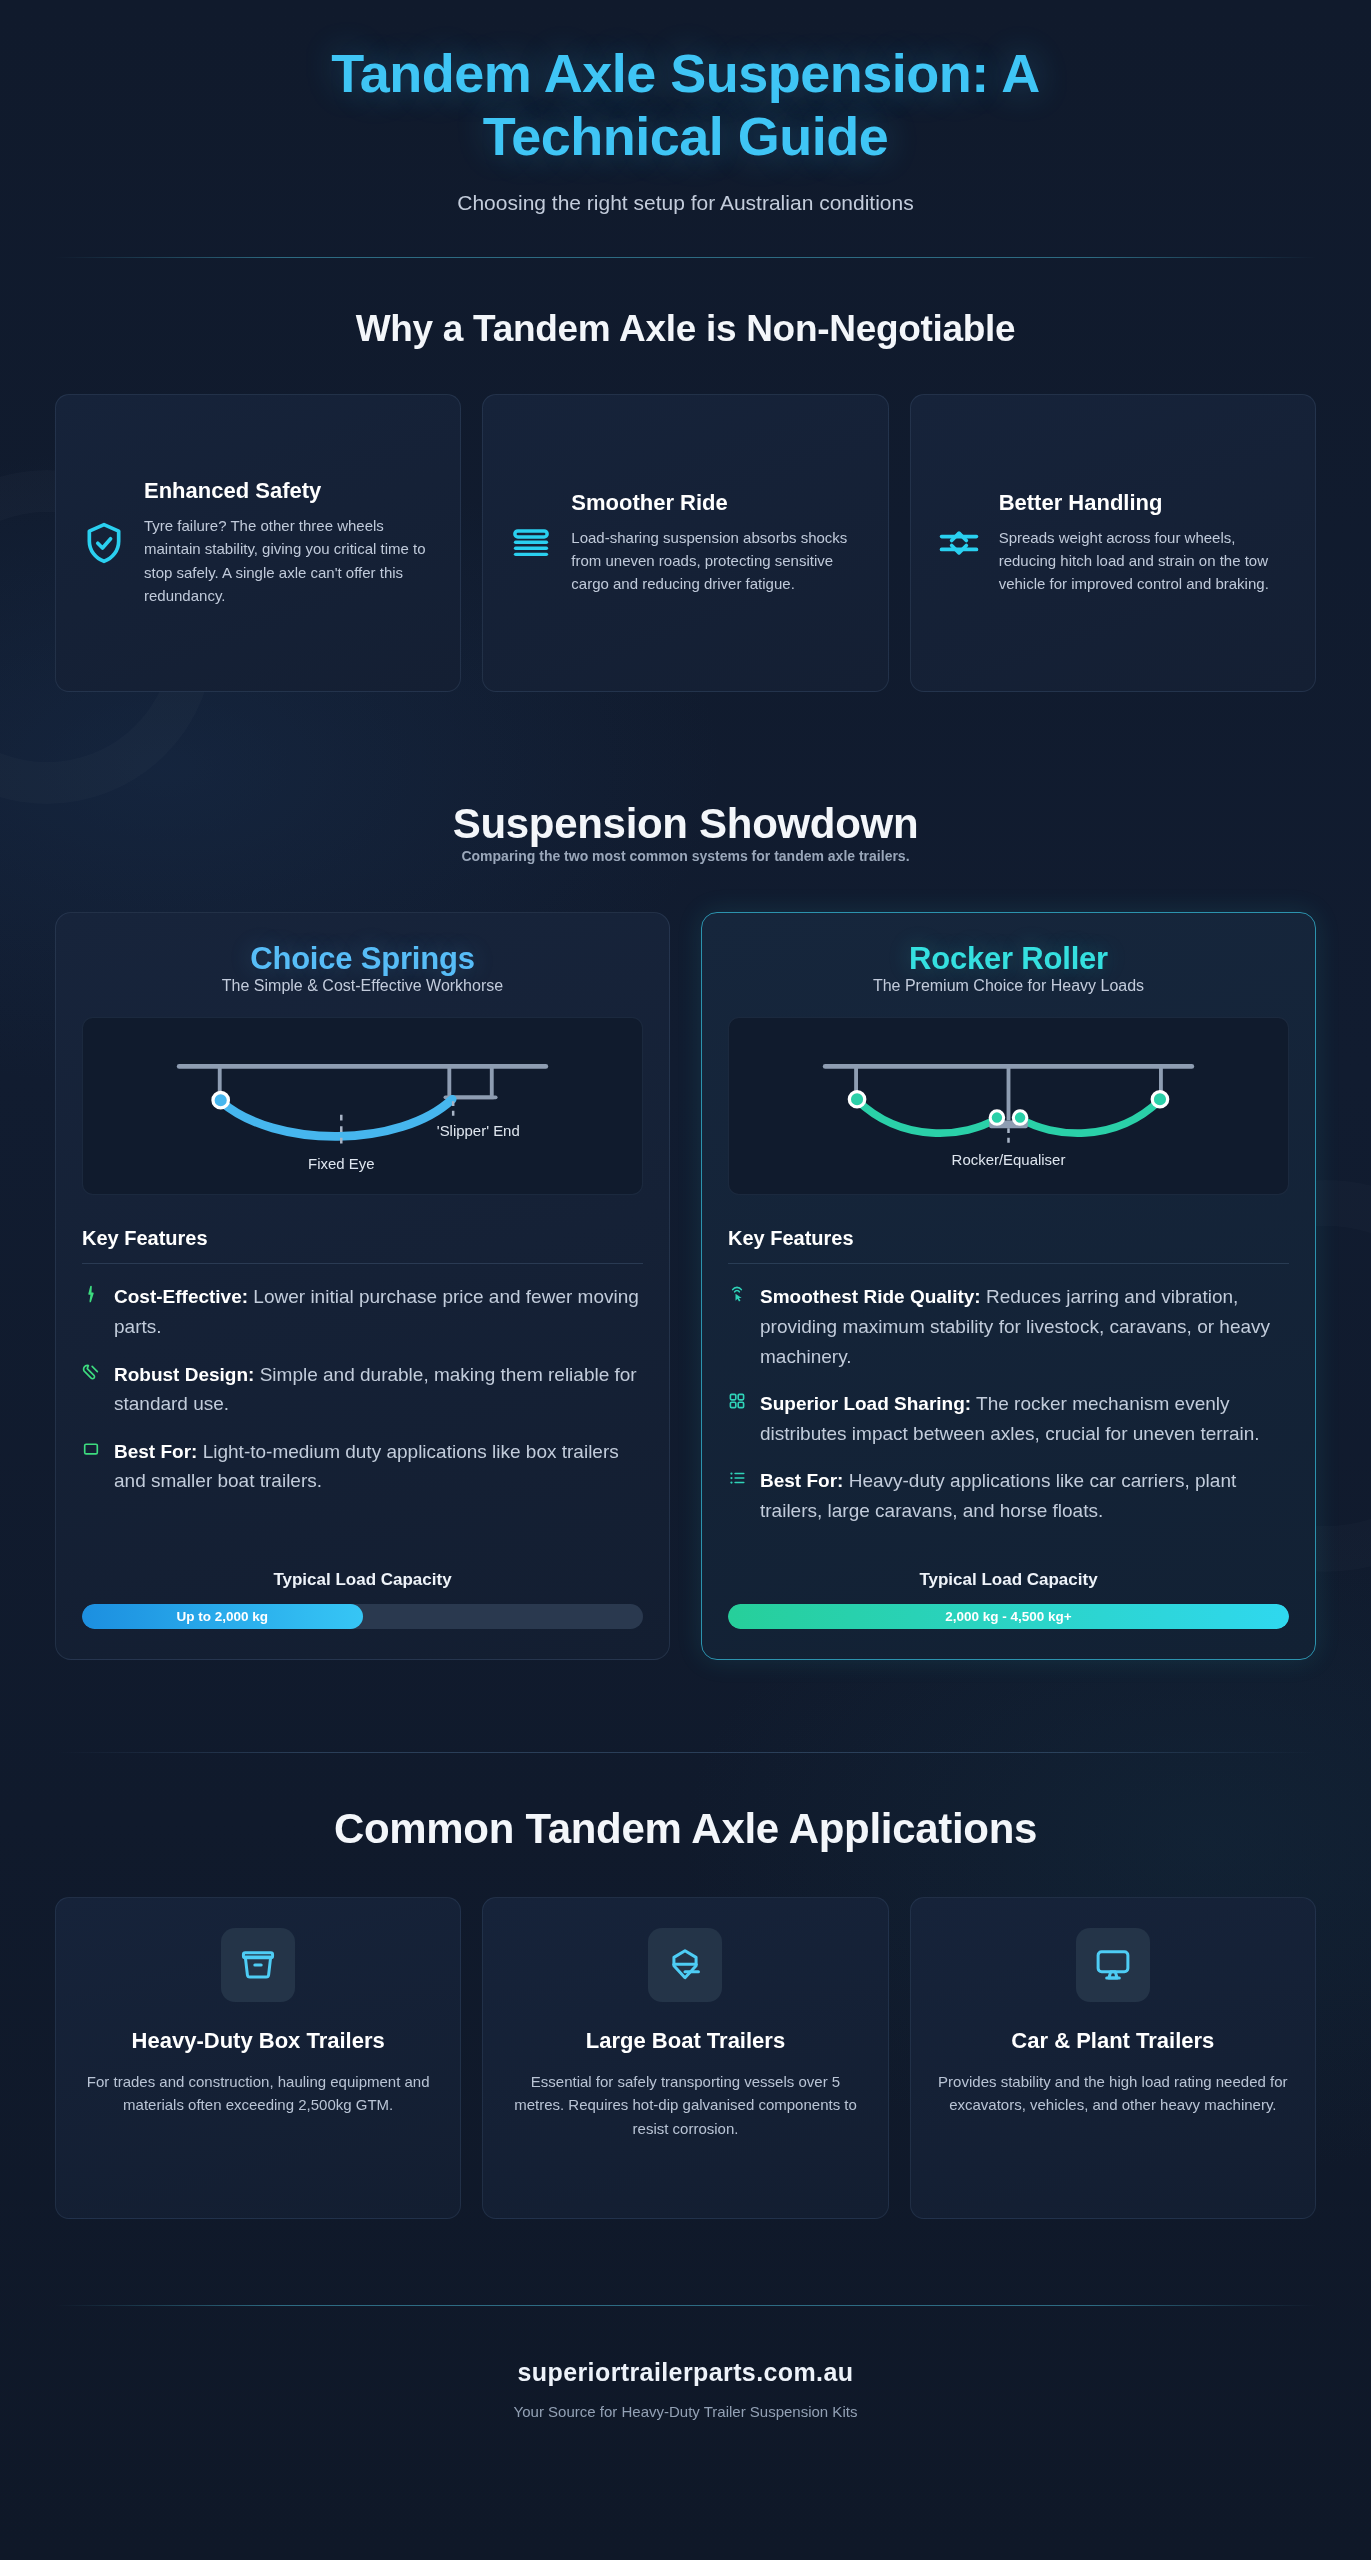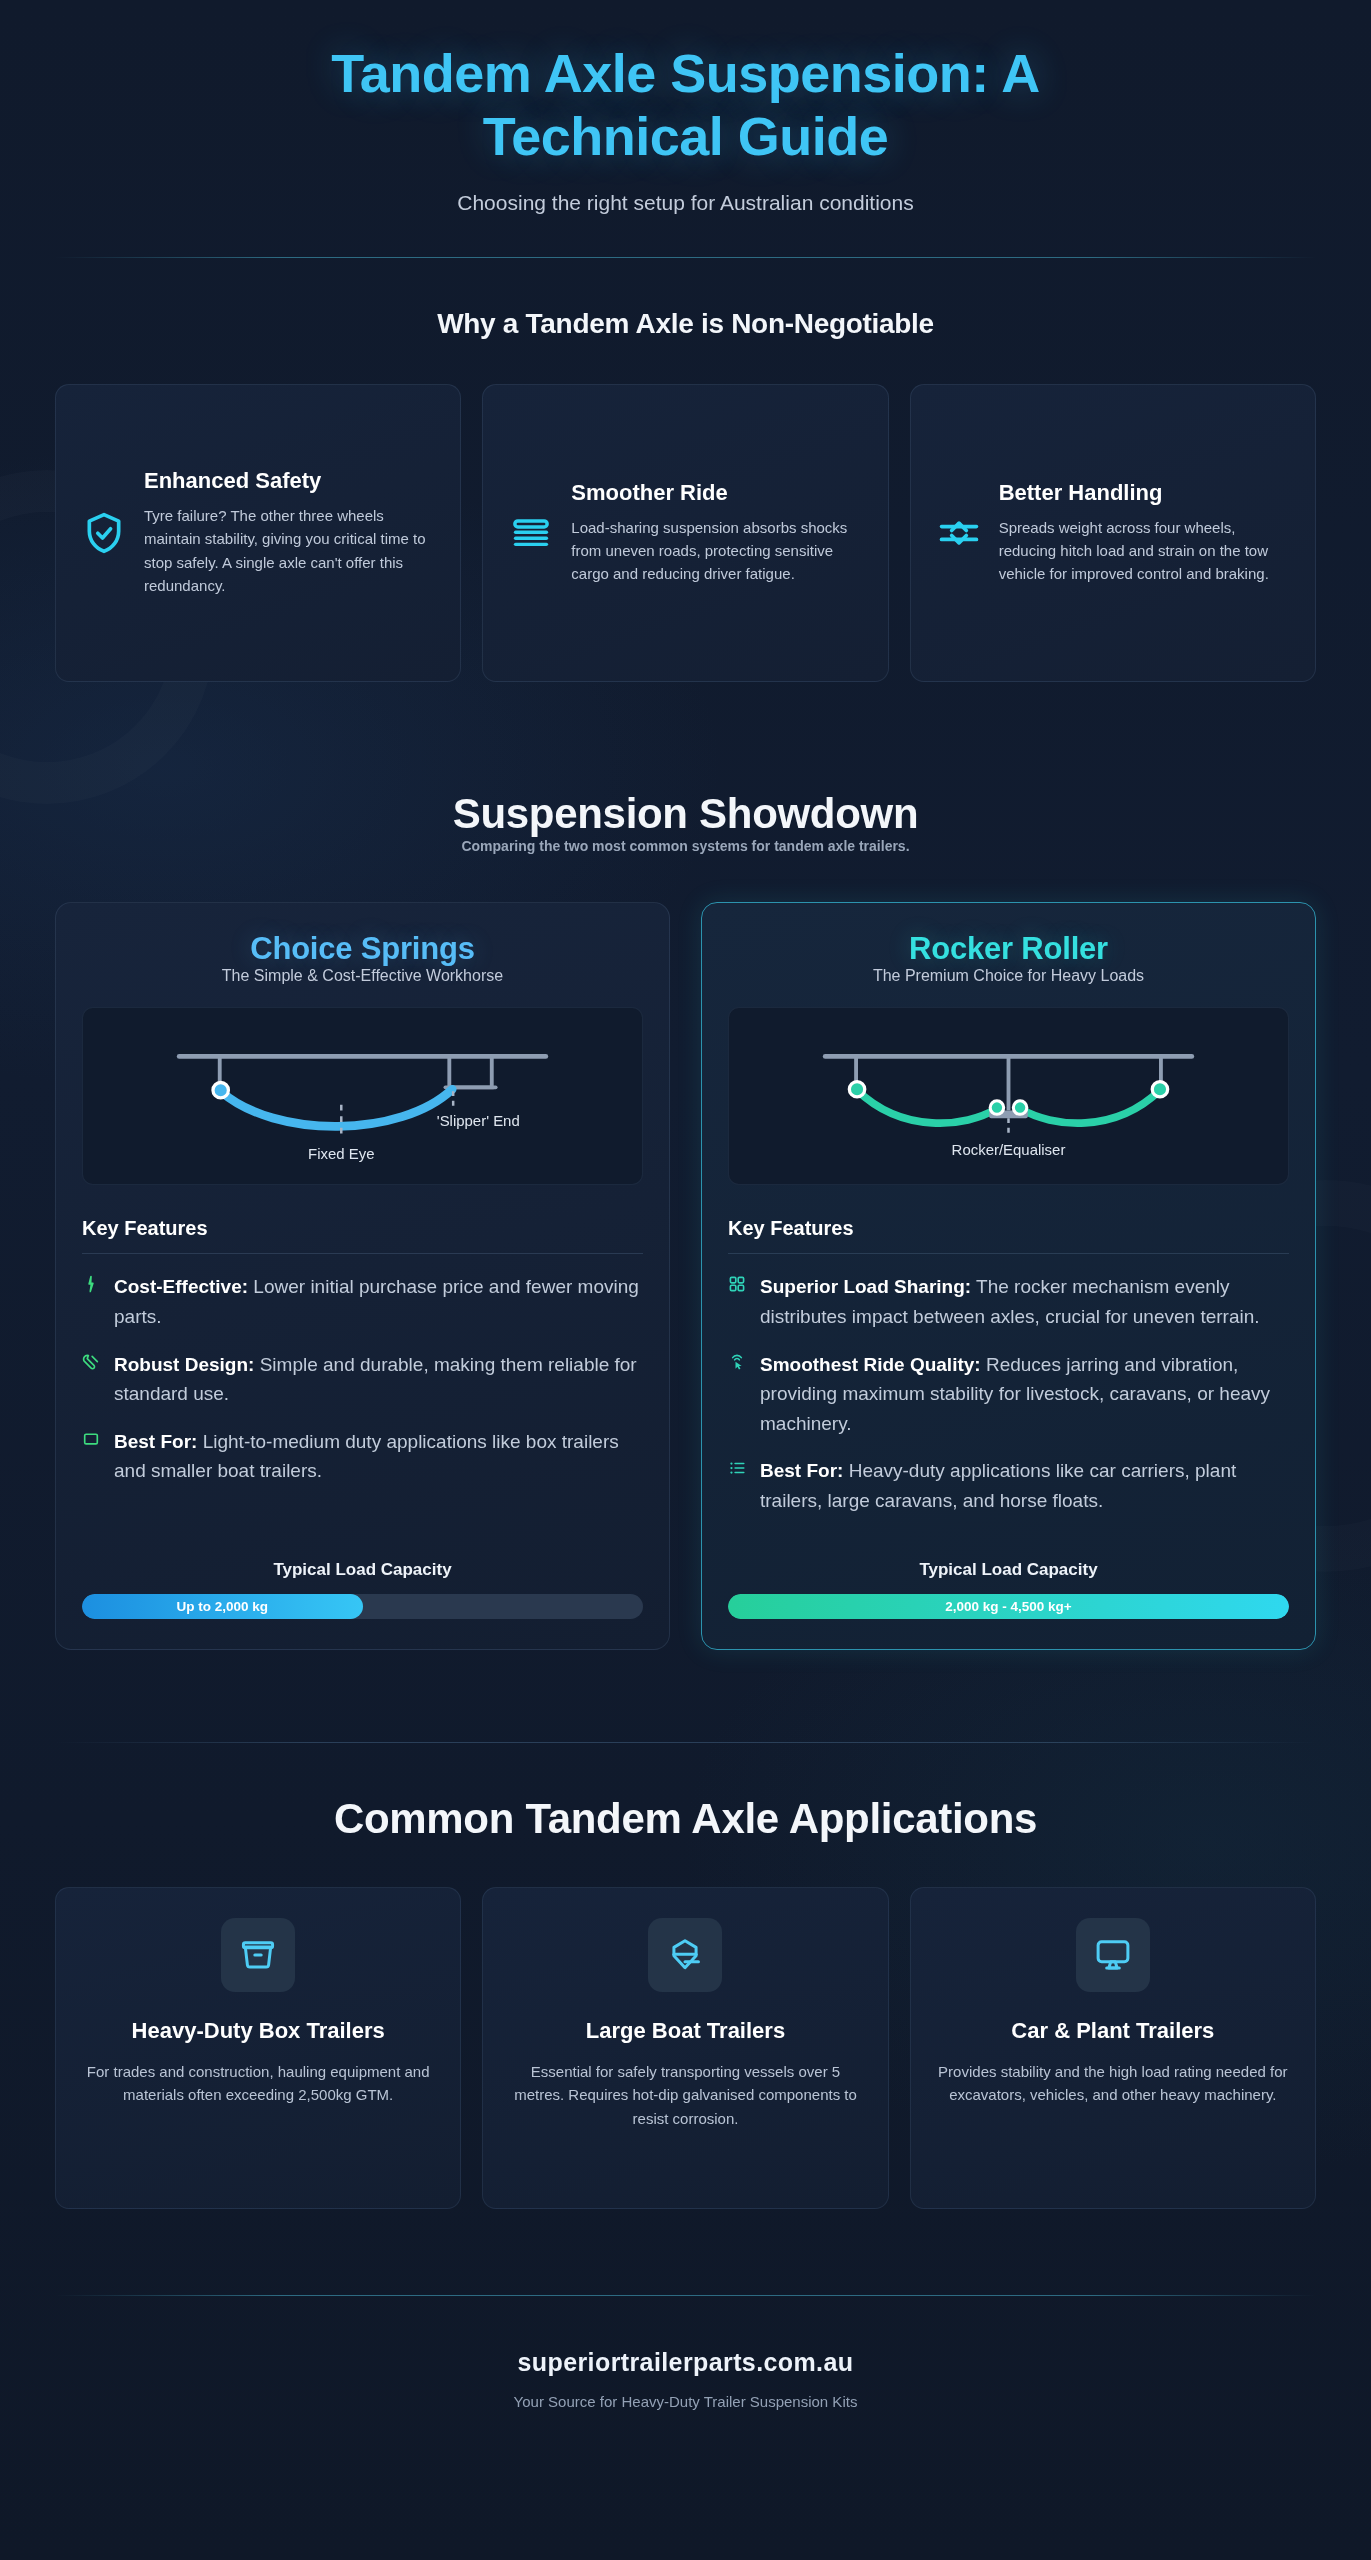--- a/index.html
+++ b/index.html
@@ -58,21 +58,21 @@
   .hero-rule {
     margin: 42px auto 0;
     width: 1262px;
     height: 1px;
     background: linear-gradient(90deg, rgba(45,90,120,0) 0%, #2d6b82 18%, #2d6b82 82%, rgba(45,90,120,0) 100%);
   }
 
   
   .sec-title {
     text-align: center;
-    font-size: 28px;
+    font-size: 37px;
     font-weight: 700;
     color: #f3f6fa;
     letter-spacing: -0.3px;
   }
   .sec-title.big { font-size: 42px; }
   .sec-sub {
     text-align: center;
     font-size: 14px;
     color: #9aa7ba;
     font-weight: bold;
@@ -458,42 +458,42 @@
             </svg>
           </div>
 
           <div class="kf-title">Key Features</div>
           <div class="kf-rule"></div>
 
           <div class="kf-list">
 
             <div class="kf-item">
               <div class="kf-ico teal">
+                <svg viewBox="0 0 24 24" fill="none" stroke="currentColor" stroke-width="2.1" stroke-linecap="round" stroke-linejoin="round">
+                  <path d="M6.2 6.2 a7 7 0 0 1 11.6 0"></path>
+                  <path d="M8.8 9.2 a3.6 3.6 0 0 1 6.4 0"></path>
+                  <path d="M10 11.5 L10 21 L12.6 18.2 L14.6 22 L16.6 21 L14.6 17.4 L18.2 17.2 Z" fill="currentColor" stroke="none"></path>
+                </svg>
+              </div>
+              <div class="kf-text">
+                <b>Smoothest Ride Quality:</b><span> Reduces jarring and vibration, providing maximum stability for livestock, caravans, or heavy machinery.</span>
+              </div>
+            </div>
+
+            <div class="kf-item">
+              <div class="kf-ico teal">
                 <svg viewBox="0 0 24 24" fill="none" stroke="currentColor" stroke-width="2.2" stroke-linejoin="round">
                   <rect x="3.2" y="3.2" width="7.2" height="7.2" rx="1.6"></rect>
                   <rect x="13.6" y="3.2" width="7.2" height="7.2" rx="1.6"></rect>
                   <rect x="3.2" y="13.6" width="7.2" height="7.2" rx="1.6"></rect>
                   <rect x="13.6" y="13.6" width="7.2" height="7.2" rx="1.6"></rect>
                 </svg>
               </div>
               <div class="kf-text">
                 <b>Superior Load Sharing:</b><span> The rocker mechanism evenly distributes impact between axles, crucial for uneven terrain.</span>
-              </div>
-            </div>
-
-            <div class="kf-item">
-              <div class="kf-ico teal">
-                <svg viewBox="0 0 24 24" fill="none" stroke="currentColor" stroke-width="2.1" stroke-linecap="round" stroke-linejoin="round">
-                  <path d="M6.2 6.2 a7 7 0 0 1 11.6 0"></path>
-                  <path d="M8.8 9.2 a3.6 3.6 0 0 1 6.4 0"></path>
-                  <path d="M10 11.5 L10 21 L12.6 18.2 L14.6 22 L16.6 21 L14.6 17.4 L18.2 17.2 Z" fill="currentColor" stroke="none"></path>
-                </svg>
-              </div>
-              <div class="kf-text">
-                <b>Smoothest Ride Quality:</b><span> Reduces jarring and vibration, providing maximum stability for livestock, caravans, or heavy machinery.</span>
               </div>
             </div>
 
             <div class="kf-item">
               <div class="kf-ico teal">
                 <svg viewBox="0 0 24 24" fill="none" stroke="currentColor" stroke-width="2.2" stroke-linecap="round">
                   <line x1="9.5" y1="6" x2="21" y2="6"></line>
                   <line x1="9.5" y1="12" x2="21" y2="12"></line>
                   <line x1="9.5" y1="18" x2="21" y2="18"></line>
                   <circle cx="4.6" cy="6" r="1.5" fill="currentColor" stroke="none"></circle>

